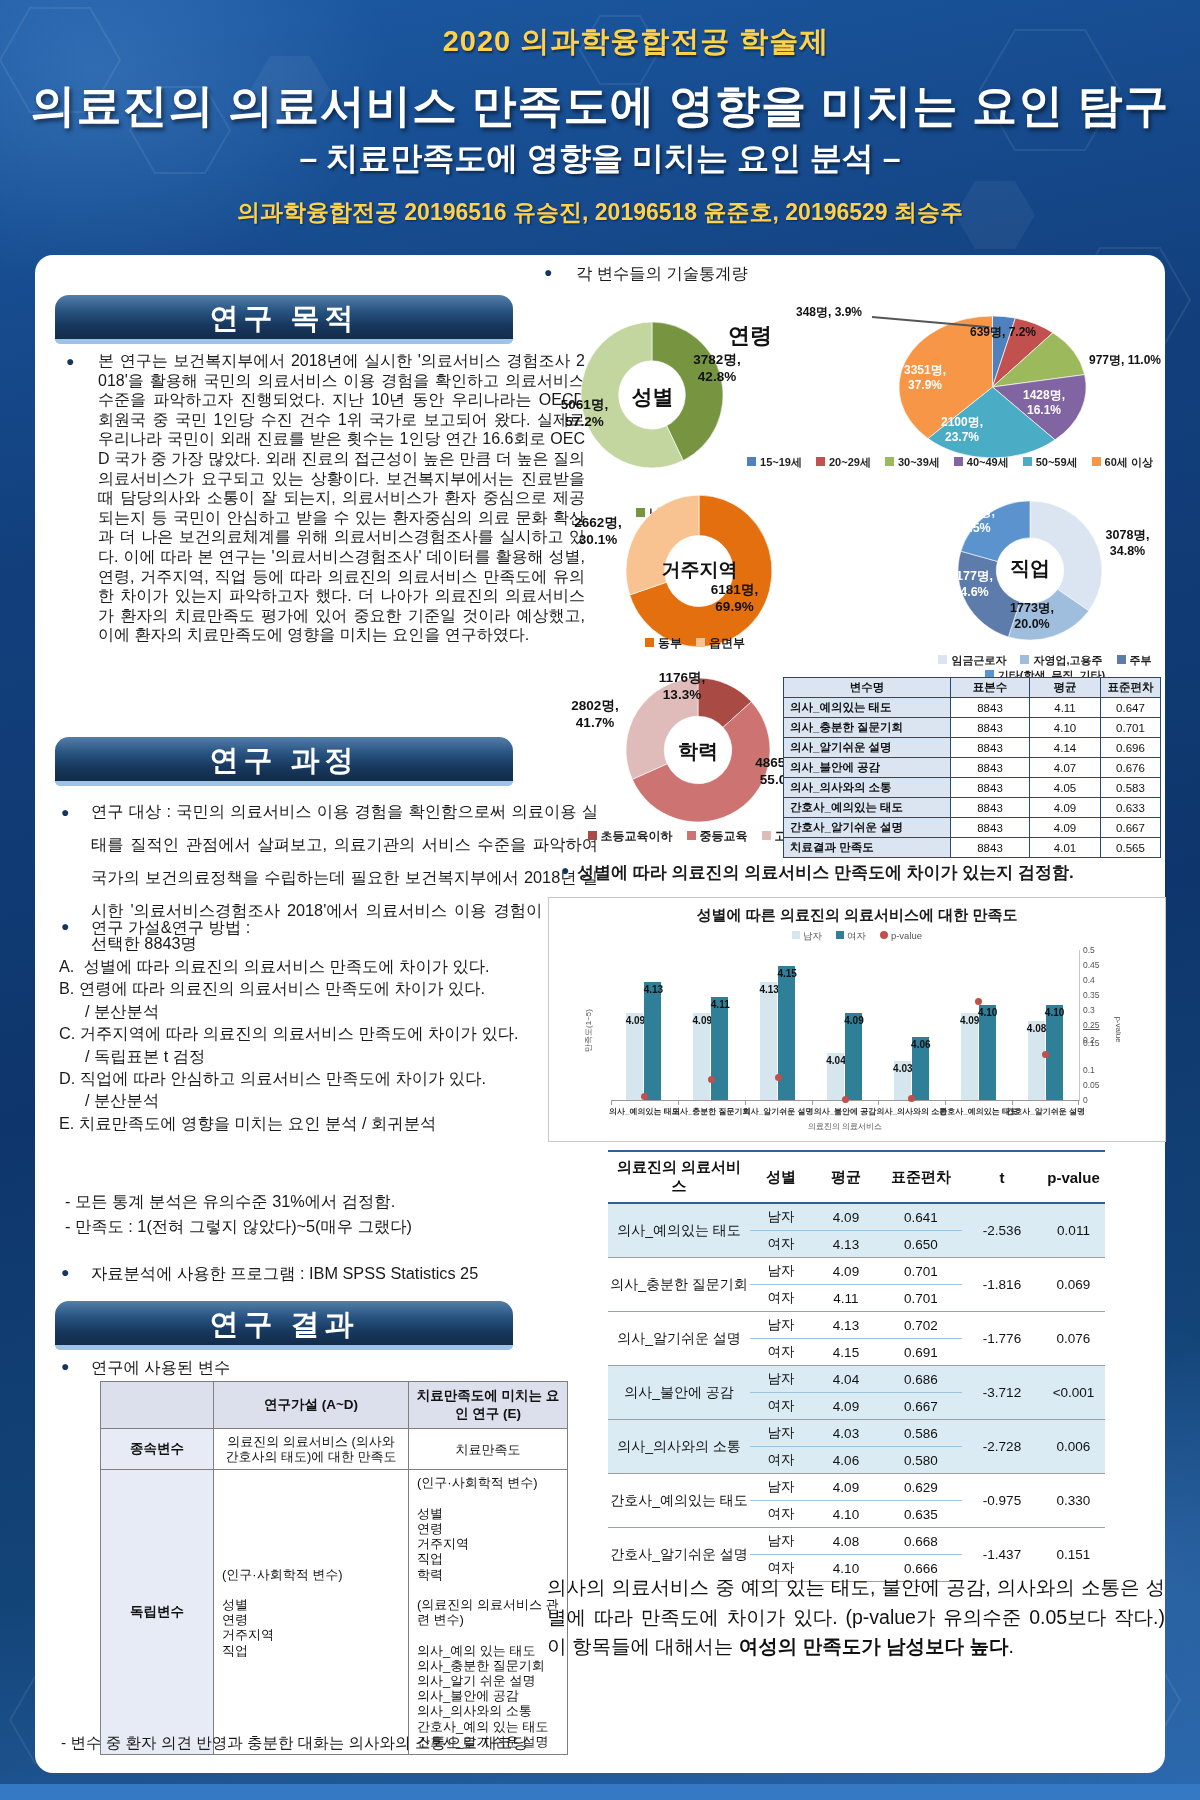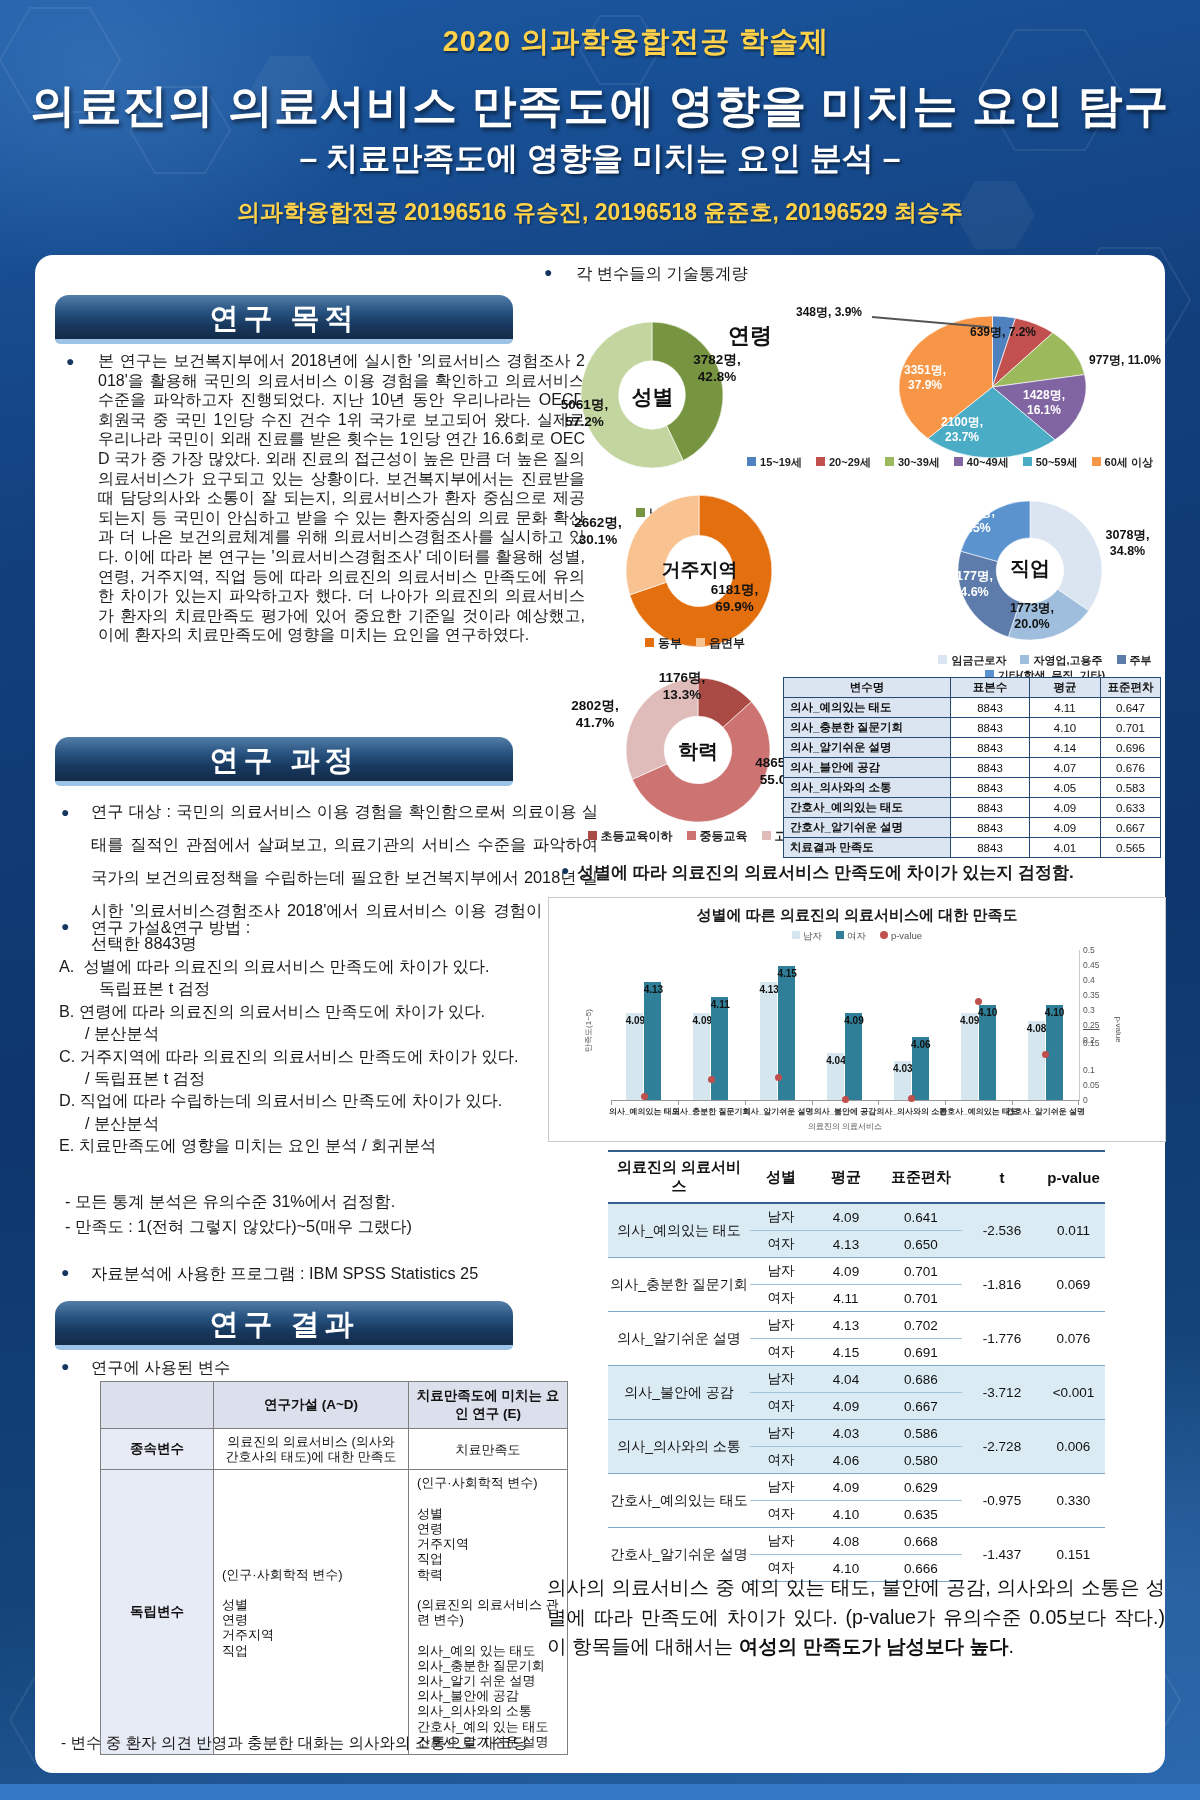--- a/index.html
+++ b/index.html
@@ -117,26 +117,25 @@
     <div class="bullet-par ktext" style="left:27px;top:96px;width:487px;padding-left:36px;font-size:16px;line-height:19.6px;">본 연구는 보건복지부에서 2018년에 실시한 '의료서비스 경험조사 2018'을 활용해 국민의 의료서비스 이용 경험을 확인하고 의료서비스 수준을 파악하고자 진행되었다. 지난 10년 동안 우리나라는 OECD 회원국 중 국민 1인당 수진 건수 1위 국가로 보고되어 왔다. 실제로 우리나라 국민이 외래 진료를 받은 횟수는 1인당 연간 16.6회로 OECD 국가 중 가장 많았다. 외래 진료의 접근성이 높은 만큼 더 높은 질의 의료서비스가 요구되고 있는 상황이다. 보건복지부에서는 진료받을 때 담당의사와 소통이 잘 되는지, 의료서비스가 환자 중심으로 제공되는지 등 국민이 안심하고 받을 수 있는 환자중심의 의료 문화 확산과 더 나은 보건의료체계를 위해 의료서비스경험조사를 실시하고 있다. 이에 따라 본 연구는 '의료서비스경험조사' 데이터를 활용해 성별, 연령, 거주지역, 직업 등에 따라 의료진의 의료서비스 만족도에 유의한 차이가 있는지 파악하고자 했다. 더 나아가 의료진의 의료서비스가 환자의 치료만족도 평가에 있어 중요한 기준일 것이라 예상했고, 이에 환자의 치료만족도에 영향을 미치는 요인을 연구하였다.</div>
 
     <div class="sec-bar" style="top:482px;">연구 과정</div>
 
     <div class="bullet-par ktext" style="left:22px;top:540px;width:507px;padding-left:34px;font-size:16.3px;line-height:33px;">연구 대상 : 국민의 의료서비스 이용 경험을 확인함으로써 의료이용 실태를 질적인 관점에서 살펴보고, 의료기관의 서비스 수준을 파악하여 국가의 보건의료정책을 수립하는데 필요한 보건복지부에서 2018년 실시한 '의료서비스경험조사 2018'에서 의료서비스 이용 경험이 있다고 선택한 8843명</div>
 
     <div class="bullet-par" style="left:22px;top:662px;padding-left:34px;font-size:16.3px;">연구 가설&amp;연구 방법 :</div>
 
     <div style="position:absolute;left:24px;top:700px;width:500px;font-size:16.3px;line-height:22.4px;">
         <div class="hyp-line">A.  성별에 따라 의료진의 의료서비스 만족도에 차이가 있다.<span class="tail">/</span></div>
-        <div class="hyp-line ind1">독립표본 t 검정</div>
         <div class="hyp-line">B. 연령에 따라 의료진의 의료서비스 만족도에 차이가 있다.</div>
         <div class="hyp-line ind2">/ 분산분석</div>
         <div class="hyp-line">C. 거주지역에 따라 의료진의 의료서비스 만족도에 차이가 있다.</div>
         <div class="hyp-line ind2">/ 독립표본 t 검정</div>
-        <div class="hyp-line">D. 직업에 따라 수립하는데 의료서비스 만족도에 차이가 있다.</div>
+        <div class="hyp-line">D. 직업에 따라 안심하고 의료서비스 만족도에 차이가 있다.</div>
         <div class="hyp-line ind2">/ 분산분석</div>
         <div class="hyp-line">E. 치료만족도에 영향을 미치는 요인 분석 / 회귀분석</div>
       </div>
 
     <div style="position:absolute;left:30px;top:934px;width:480px;font-size:16.3px;line-height:25px;color:#1a1a1a;">
         <div>- 모든 통계 분석은 유의수준 31%에서 검정함.</div>
         <div>- 만족도 : 1(전혀 그렇지 않았다)~5(매우 그랬다)</div>
       </div>
 
     <div class="bullet-par" style="left:22px;top:1008px;padding-left:34px;font-size:16.3px;">자료분석에 사용한 프로그램 : IBM SPSS Statistics 25</div>

